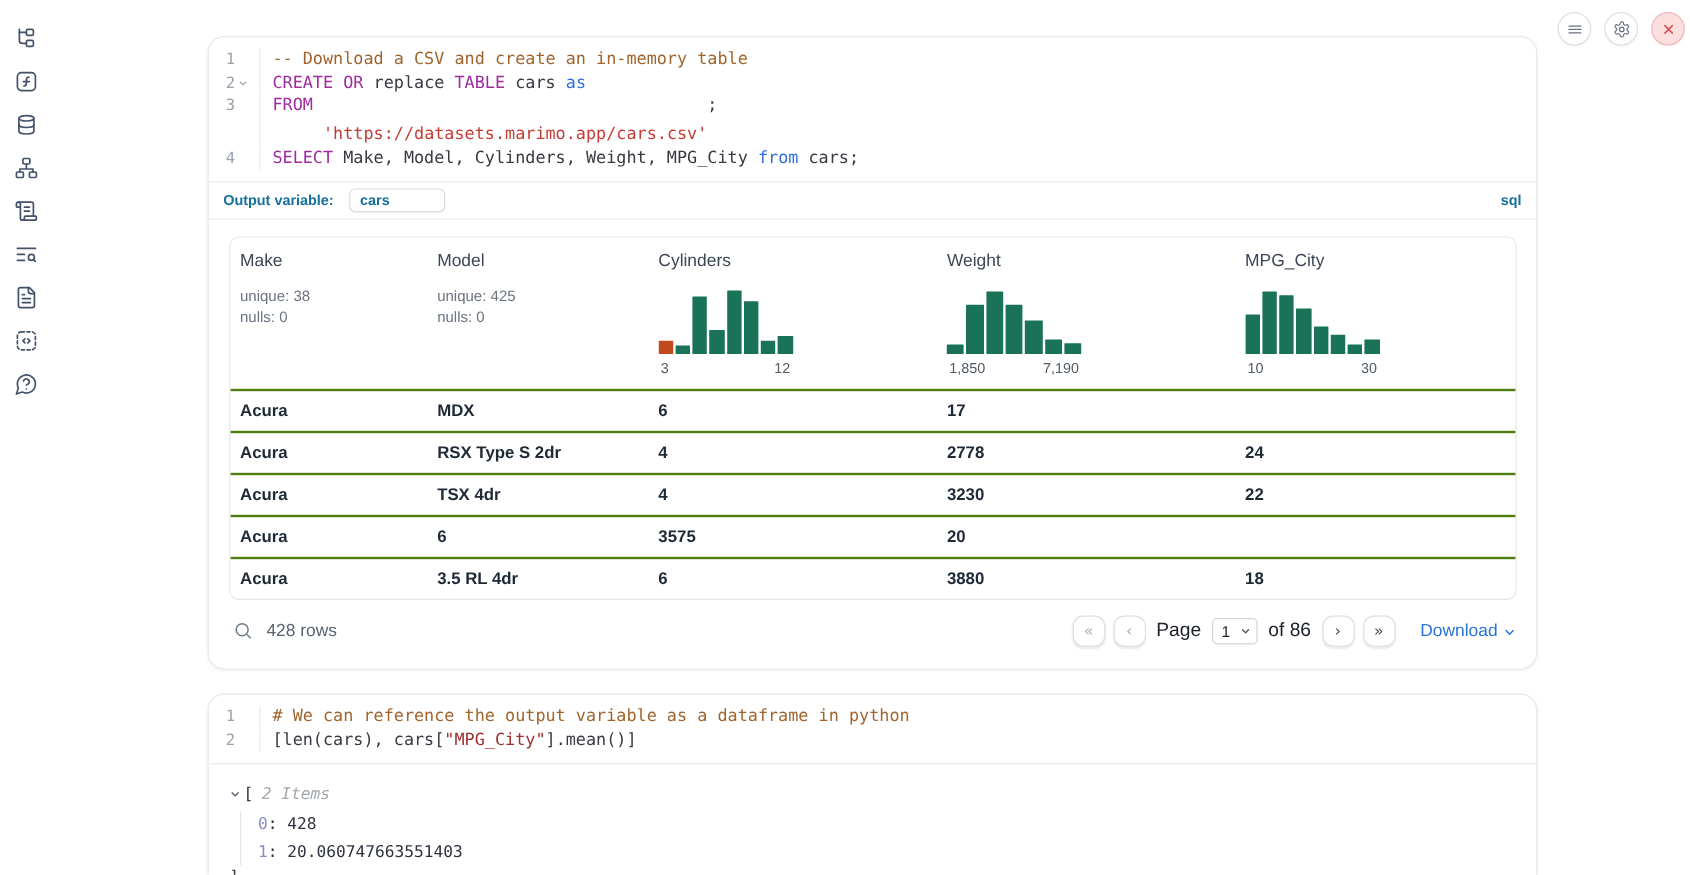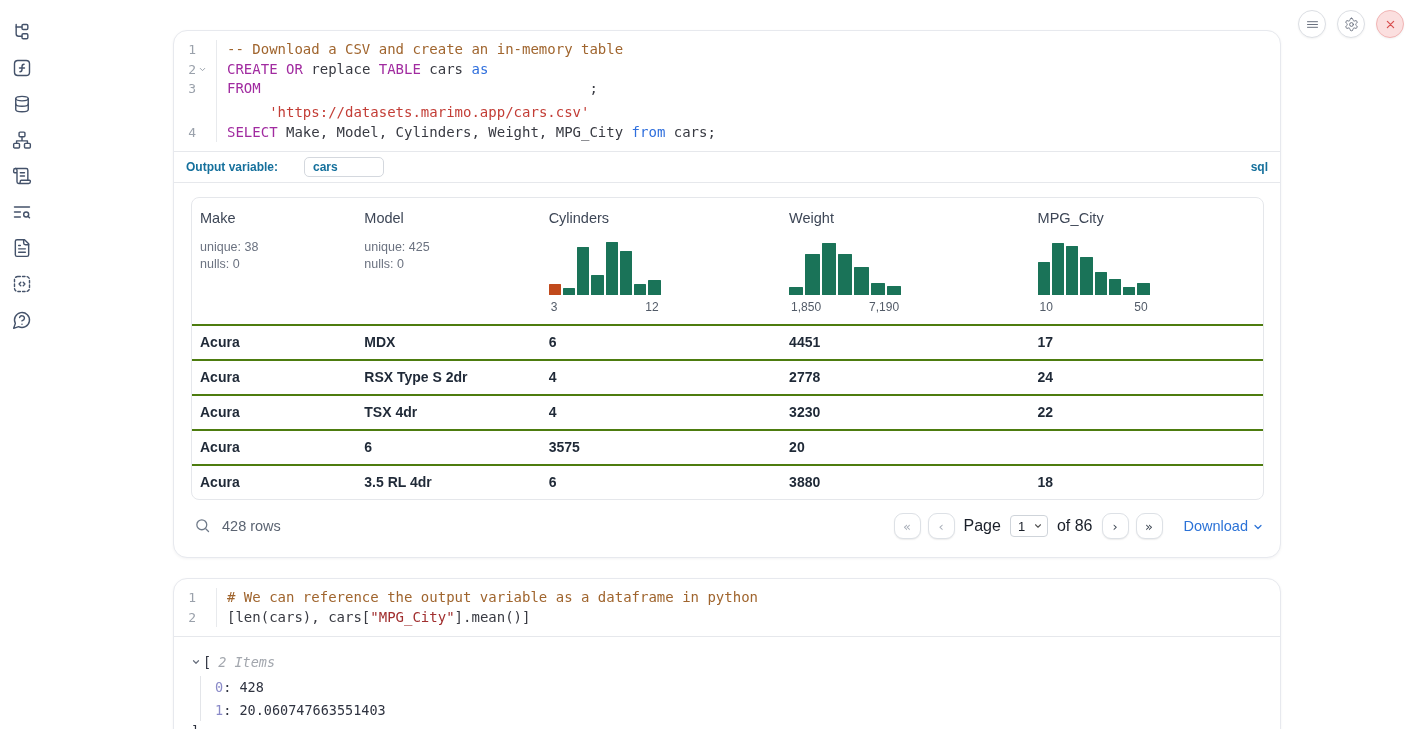--- a/index.html
+++ b/index.html
@@ -35,21 +35,21 @@
   .gutter-fold svg { width:9px; height:9px; }
   .gutter-spacer { width:8px; flex:none; border-right:1px solid #e8eaed; margin-right:10px; }
   .tok-pl  { color:#383a42; }
   .tok-kw  { color:#a12ba0; }
   .tok-kw2 { color:#2f6fdd; }
   .tok-str { color:#c33d36;margin-top:24px; }
   .tok-str2{ color:#a12f2f; }
   .tok-com { color:#a0652e; }
 
   
-  .outvar-bar { display:flex; align-items:center; gap:26px; padding:5px 12px;
+  .outvar-bar { display:flex; align-items:center; gap:13px; padding:5px 12px;
     border-top:1px solid #e6e8ec; border-bottom:1px solid #e6e8ec; }
   .outvar-label { font-size:12px; font-weight:bold; color:#15709c; }
   .outvar-input { width:80px; border:1px solid #d4d8de; border-radius:5px; padding:2px 8px;
     font-size:12px; font-weight:bold; color:#15709c; font-family:"Liberation Sans",sans-serif; outline:none; }
   .lang-badge { margin-left:auto; font-size:12px; font-weight:bold; color:#15709c; }
 
   
   .table-wrap { margin:14px 16px 0 17px; border:1px solid #e5e7eb; border-radius:8px; overflow:hidden; }
   .t-grid { display:grid; grid-template-columns:164fr 184fr 240fr 248fr 233fr; }
   .th-cell { padding:12px 8px 10px 8px; display:flex; flex-direction:column; min-height:126px; }
@@ -268,31 +268,30 @@
                 <div class="bar" style="height: 52px; background: rgb(26, 115, 88);"></div>
                 <div class="bar" style="height: 49px; background: rgb(26, 115, 88);"></div>
                 <div class="bar" style="height: 38px; background: rgb(26, 115, 88);"></div>
                 <div class="bar" style="height: 23px; background: rgb(26, 115, 88);"></div>
                 <div class="bar" style="height: 16px; background: rgb(26, 115, 88);"></div>
                 <div class="bar" style="height: 8px; background: rgb(26, 115, 88);"></div>
                 <div class="bar" style="height: 12px; background: rgb(26, 115, 88);"></div>
               </div>
               <div class="hist-labels">
                 <span>10</span>
-                <span>50</span>
+                <span>30</span>
               </div>
             </div>
           </div>
         </div>
       <div id="t-body">
           <div class="t-grid t-row">
             <div class="td-cell">Acura</div>
             <div class="td-cell">MDX</div>
             <div class="td-cell">6</div>
-            <div class="td-cell">4451</div>
             <div class="td-cell">17</div>
           </div>
           <div class="t-grid t-row">
             <div class="td-cell">Acura</div>
             <div class="td-cell">RSX Type S 2dr</div>
             <div class="td-cell">4</div>
             <div class="td-cell">2778</div>
             <div class="td-cell">24</div>
           </div>
           <div class="t-grid t-row">

